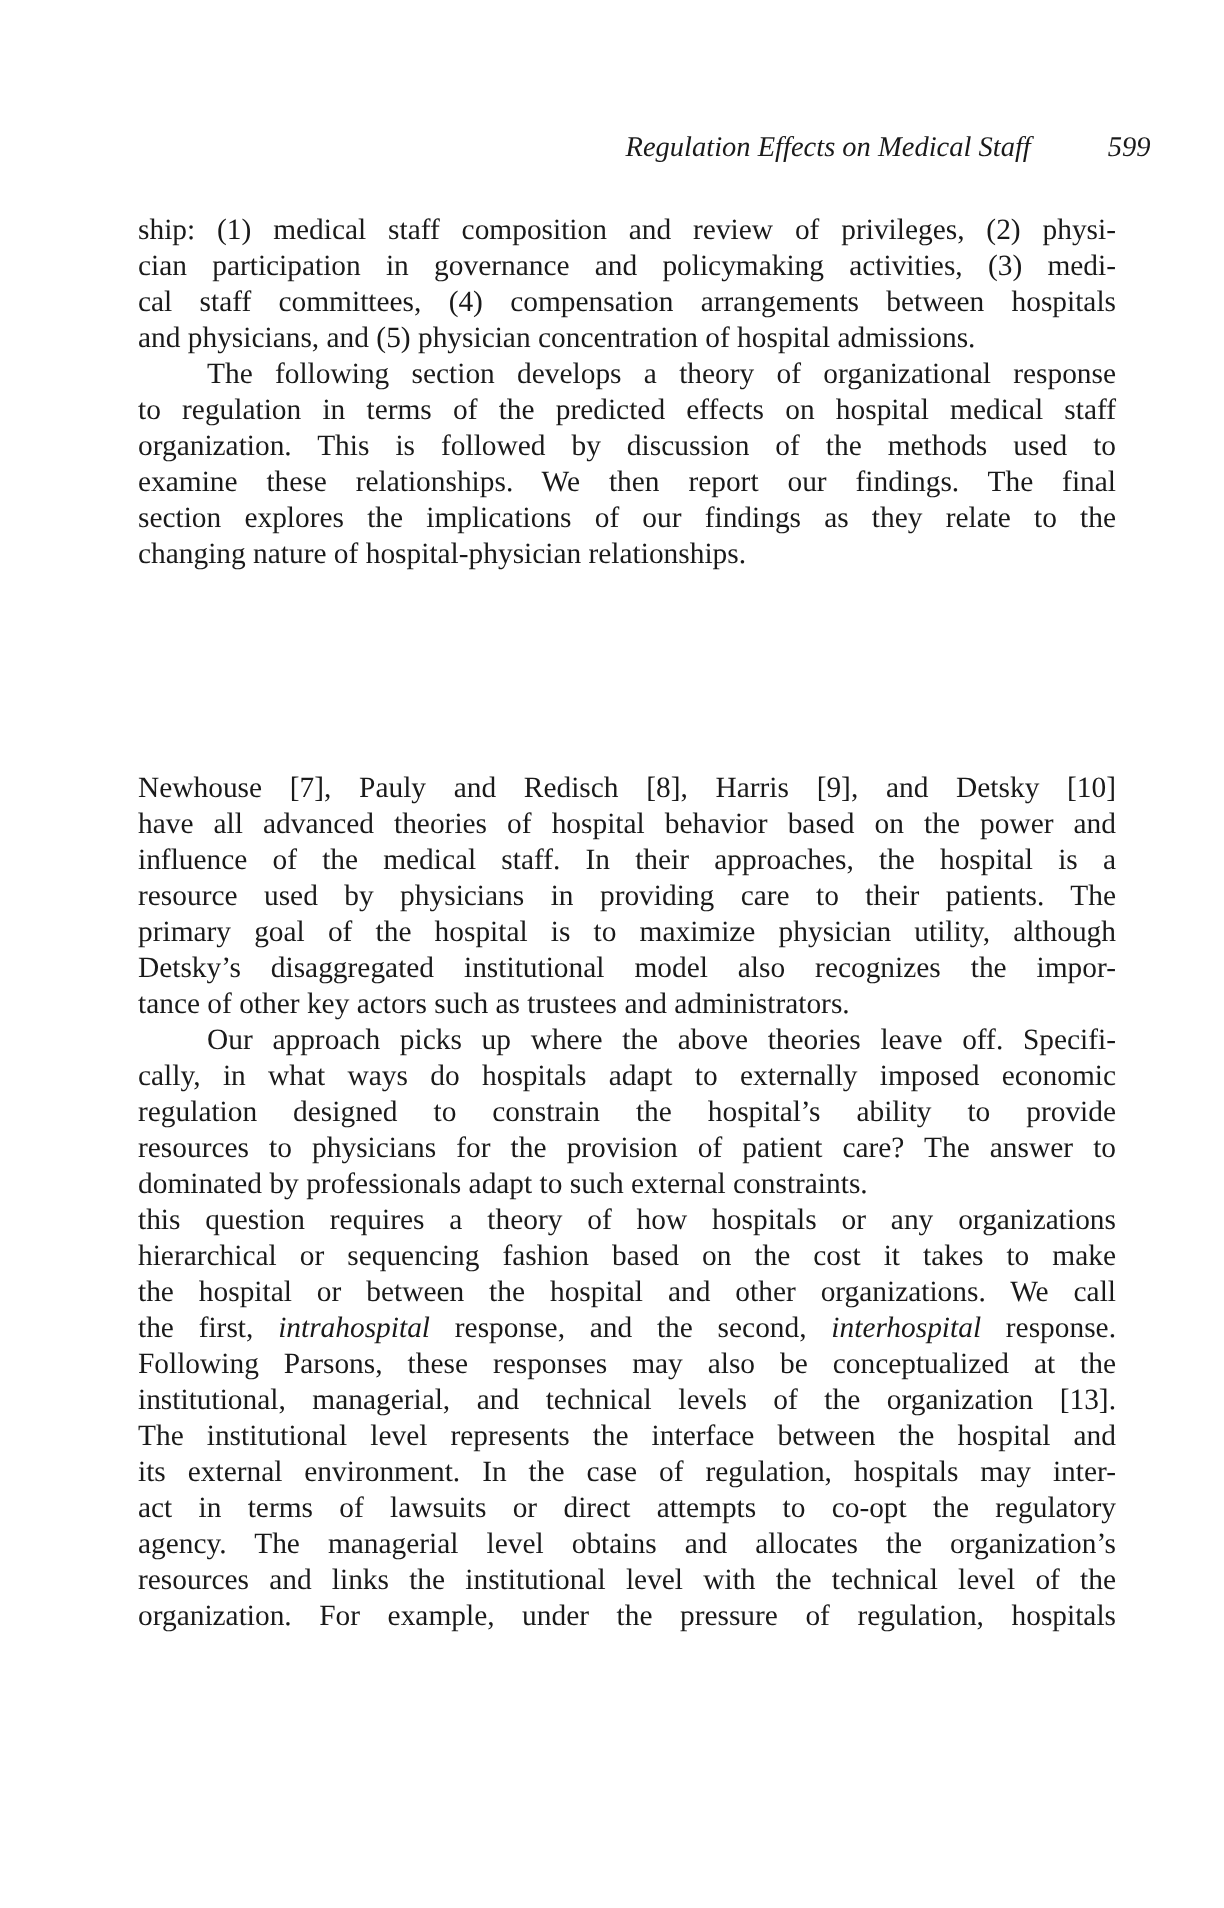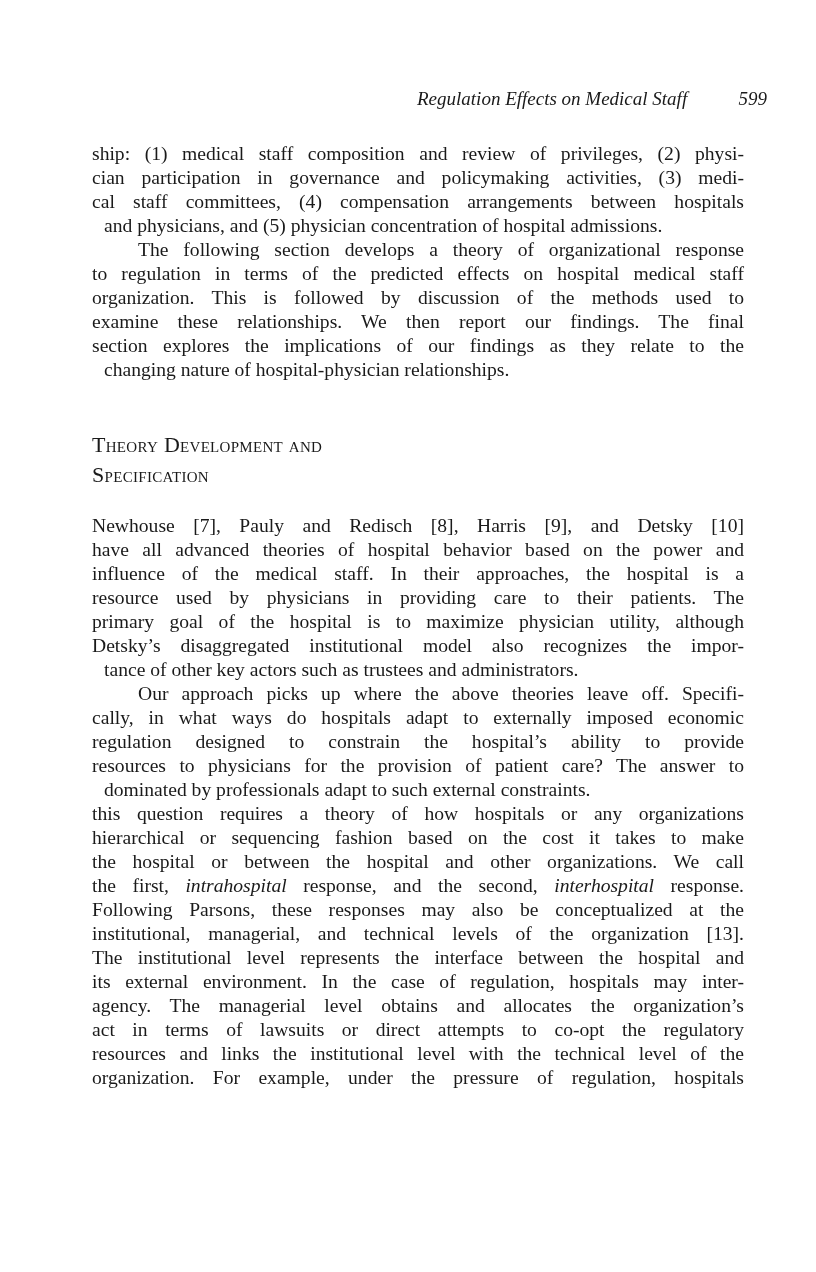--- a/index.html
+++ b/index.html
@@ -5,21 +5,21 @@
   html, body { margin: 0; padding: 0; background: #ffffff; }
   body { width: 816px; height: 1272px; position: relative; overflow: hidden; }
   .page { position: absolute; left: 0; top: 0; width: 816px; height: 1272px; background: #fff; color: #1a1a1a;
     font-family: "Liberation Serif", "DejaVu Serif", serif; }
   .running-head { position: absolute; top: 88px; left: 417px; width: 350px; height: 28px;
     font-size: 19px; font-style: italic; }
   .running-head .title { position: absolute; left: 0; top: 0; }
   .running-head .pnum { position: absolute; right: 0; top: 0; font-style: italic; }
   .block { position: absolute; left: 92px; width: 652px; font-size: 19.6px; line-height: 24px; }
   .line { display: block; white-space: nowrap; height: 24px; text-align-last: justify; text-align: justify; }
-  .line.last { text-align-last: left; margin-left: 12px; }
+  .line.last { text-align-last: left; }
   .line.indent { padding-left: 46px; }
   .heading { position: absolute; left: 92px; top: 430px; font-size: 22px; line-height: 30px; letter-spacing: 0.3px; }
   .heading .sc { font-variant: small-caps; }
   i { font-style: italic; font-family: Liberation Serif, serif; }
 </style>
 </head>
 <body>
 
 <div class="page">
 
@@ -34,24 +34,20 @@
     <span class="line">cal staff committees, (4) compensation arrangements between hospitals</span>
     <span class="line last">and physicians, and (5) physician concentration of hospital admissions.</span>
     <span class="line indent">The following section develops a theory of organizational response</span>
     <span class="line">to regulation in terms of the predicted effects on hospital medical staff</span>
     <span class="line">organization. This is followed by discussion of the methods used to</span>
     <span class="line">examine these relationships. We then report our findings. The final</span>
     <span class="line">section explores the implications of our findings as they relate to the</span>
     <span class="line last">changing nature of hospital-physician relationships.</span>
   </div>
 
-  <div class="heading">
-    <div class="sc">Theory Development and</div>
-    <div class="sc">Specification</div>
-  </div>
 
   <div class="block" style="top:514px;">
     <span class="line">Newhouse [7], Pauly and Redisch [8], Harris [9], and Detsky [10]</span>
     <span class="line">have all advanced theories of hospital behavior based on the power and</span>
     <span class="line">influence of the medical staff. In their approaches, the hospital is a</span>
     <span class="line">resource used by physicians in providing care to their patients. The</span>
     <span class="line">primary goal of the hospital is to maximize physician utility, although</span>
     <span class="line">Detsky’s disaggregated institutional model also recognizes the impor-</span>
     <span class="line last">tance of other key actors such as trustees and administrators.</span>
   </div>
@@ -66,19 +62,19 @@
   </div>
 
   <div class="block" style="top:826px;">
     <span class="line">hierarchical or sequencing fashion based on the cost it takes to make</span>
     <span class="line">the hospital or between the hospital and other organizations. We call</span>
     <span class="line"><span>the first, </span><i>intrahospital</i><span> response, and the second, </span><i>interhospital</i><span> response.</span></span>
     <span class="line">Following Parsons, these responses may also be conceptualized at the</span>
     <span class="line">institutional, managerial, and technical levels of the organization [13].</span>
     <span class="line">The institutional level represents the interface between the hospital and</span>
     <span class="line">its external environment. In the case of regulation, hospitals may inter-</span>
+    <span class="line">act in terms of lawsuits or direct attempts to co-opt the regulatory</span>
     <span class="line">agency. The managerial level obtains and allocates the organization’s</span>
-    <span class="line">act in terms of lawsuits or direct attempts to co-opt the regulatory</span>
     <span class="line">resources and links the institutional level with the technical level of the</span>
     <span class="line">organization. For example, under the pressure of regulation, hospitals</span>
   </div>
 
 </div>
 
 </body></html>

